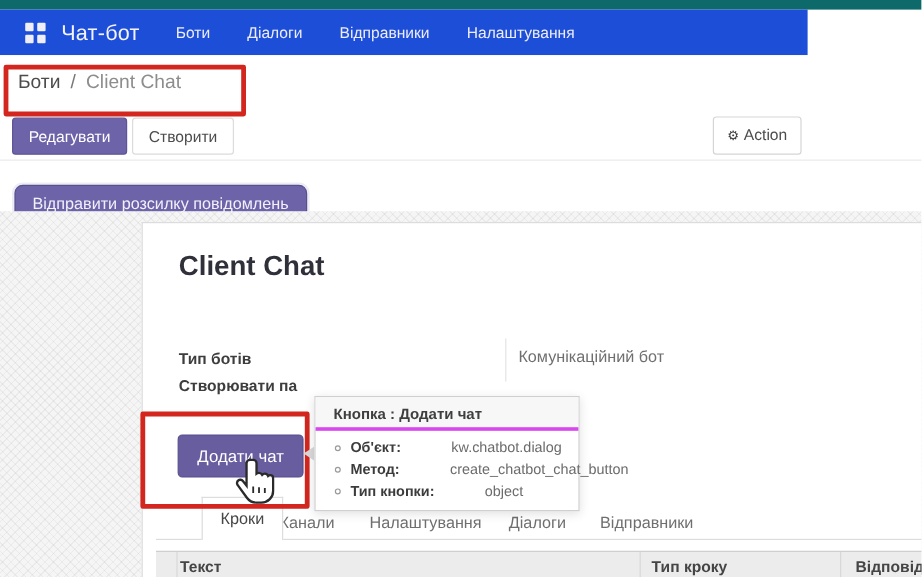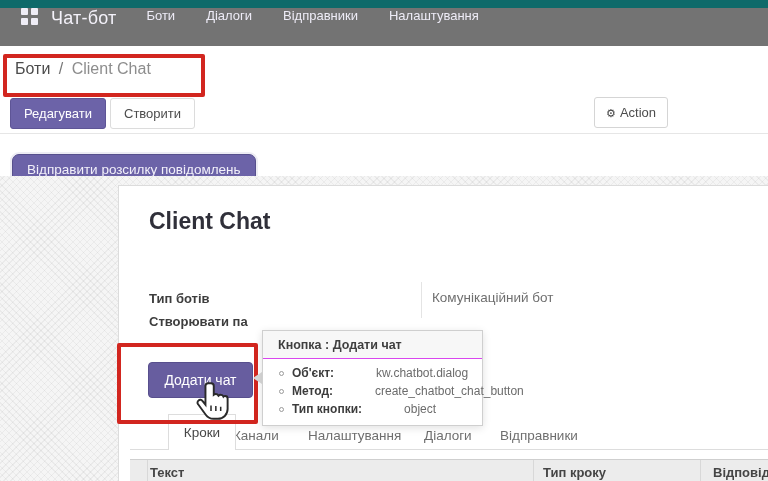--- a/index.html
+++ b/index.html
@@ -4,21 +4,21 @@
 <style>
   * { margin:0; padding:0; box-sizing:border-box; }
   html,body { width:768px; height:481px; }
   body { font-family:"Liberation Sans", sans-serif; background:#fff; }
   .screen { position:relative; width:768px; height:481px; overflow:hidden; background:#fff; }
 
   
   .top-strip { position:absolute; left:0; top:0; width:768px; height:8px; background:#0e6a6a; }
 
   
-  .navbar { position:absolute; left:0; top:8px; width:768px; height:38px; background:#737373; display:flex; align-items:flex-start; color:#fff; }
+  .navbar { position:absolute; left:0; top:8px; width:673px; height:38px; background:#1d4ed8; display:flex; align-items:center; color:#fff; }
   .apps-icon { margin-left:21px; width:17px; height:17px; display:grid; grid-template-columns:7px 7px; grid-template-rows:7px 7px; gap:3px; cursor:pointer; }
   .apps-icon span { background:#efedf6; border-radius:1px; }
   .app-title { margin-left:13px; font-size:18px; letter-spacing:.2px; color:#f4f2fa; cursor:pointer; }
   .nav-menu { display:flex; margin-left:30px; gap:31px; }
   .nav-item { font-size:13px; color:#eeecf7; cursor:pointer; white-space:nowrap; }
 
   
   .breadcrumb-row { position:absolute; left:0; top:46px; width:768px; height:50px; background:#fff; }
   .breadcrumb { position:absolute; left:15px; top:14px; font-size:16px; color:#555; white-space:nowrap; }
   .breadcrumb .parent { color:#4c4c4c; cursor:pointer; }
@@ -55,21 +55,21 @@
   .f1-sep { position:absolute; left:302px; top:96px; width:1px; height:36px; background:#e4e4e4; }
   .f1-value { position:absolute; left:313px; top:104px; font-size:13.5px; color:#6f6f6f; white-space:nowrap; }
   .f2-label { left:30px; top:128px; }
 
   .btn-addchat { position:absolute; left:148px; top:362px; width:105px; height:36px; background:#675d9f; color:#fff; border:1px solid #584f8d; border-radius:4px; font-size:14px; text-align:center; line-height:34px; cursor:pointer; z-index:4; }
   .hl-addchat { position:absolute; left:117px; top:343px; width:141px; height:81px; border:4px solid #d2261f; border-radius:2px; z-index:5; pointer-events:none; }
 
   
   .tooltip { position:absolute; left:262px; top:330px; width:221px; height:96px; background:#fff; border:1px solid #cfcfcf; box-shadow:0 2px 8px rgba(0,0,0,.12); z-index:6; }
   .tooltip-arrow { position:absolute; left:253px; top:372px; width:0; height:0; border-top:6px solid transparent; border-bottom:6px solid transparent; border-right:9px solid #d9d9d9; z-index:6; }
-  .tooltip-header { height:28px; line-height:28px; background:#f7f7f7; border-bottom:1px solid #d946ef; padding-left:15px; font-size:12.5px; font-weight:bold; color:#3f3f3f; }
+  .tooltip-header { height:28px; line-height:28px; background:#f7f7f7; border-bottom:3px solid #d946ef; padding-left:15px; font-size:12.5px; font-weight:bold; color:#3f3f3f; }
   .tooltip-body { padding:7px 8px 0 16px; }
   .tooltip-row { display:flex; align-items:baseline; font-size:12px; margin-bottom:4px; white-space:nowrap; }
   .bullet { width:5px; height:5px; border:1px solid #9a9a9a; border-radius:50%; margin-right:8px; flex:0 0 auto; align-self:center; }
   .tt-label { font-weight:bold; color:#3c3c3c; margin-right:4px; }
   .tt-value { color:#6b6b6b;margin-left:38px; }
 
   
   .tab-border { position:absolute; left:130px; top:449px; width:638px; height:1px; background:#dddddd; z-index:2; }
   .tab-active { position:absolute; left:168px; top:414px; width:68px; height:36px; background:#fff; border:1px solid #dddddd; border-bottom:none; z-index:3; text-align:center; line-height:36px; font-size:13.5px; color:#474747; cursor:pointer; }
   .tab { position:absolute; top:428px; font-size:13.5px; color:#6f6f6f; cursor:pointer; z-index:2; white-space:nowrap; }

